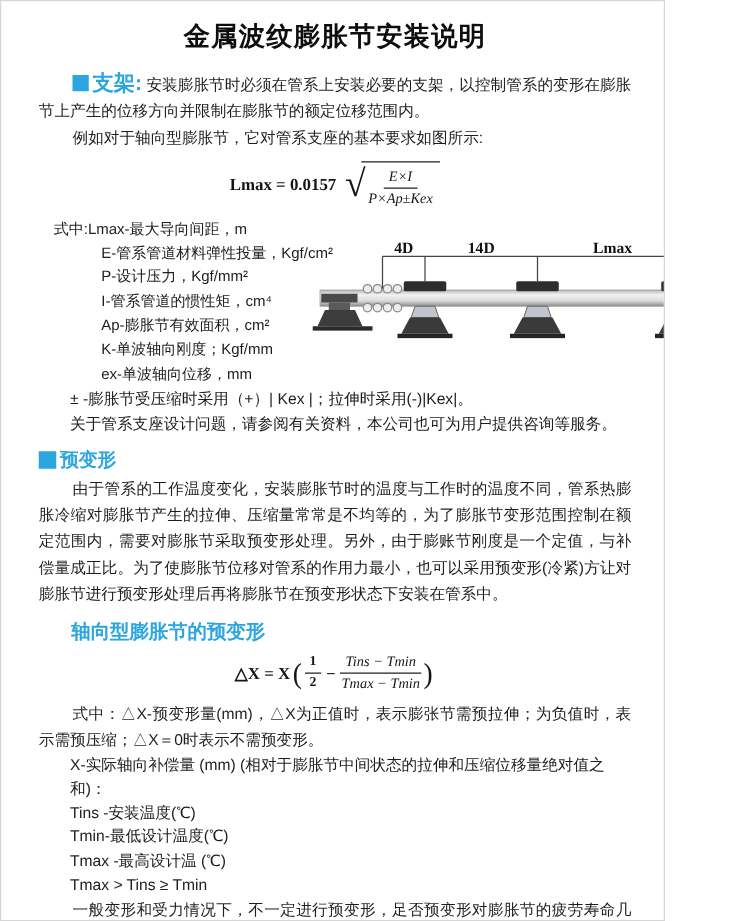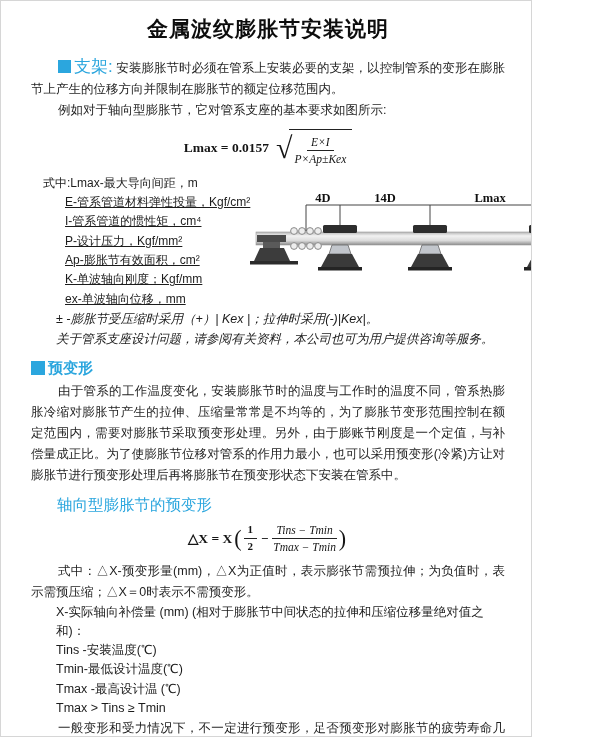--- a/index.html
+++ b/index.html
@@ -9,21 +9,21 @@
     background:#fff; border:1px solid #d6d6d6;
     padding:10px 26px 0 30px;
     font-family:"Liberation Sans",sans-serif; color:var(--ink);
     overflow:hidden;
   }
   .title{font-size:21px; font-weight:bold; text-align:center; margin:4px 0 13px; color:#0d0d0d; letter-spacing:1px;}
 
   .para{font-size:12.5px; line-height:21px; text-align:justify; margin:0; color:#1e1e1e;}
   .indent{text-indent:27px;}
   .bullet{display:inline-block; width:13px; height:13px; background:var(--blue); margin-right:3px; vertical-align:-1px;}
-  .head-lg{font-size:17px; color:var(--blue); font-weight:normal;}
+  .head-lg{font-size:17px; color:var(--blue); font-weight:bold;}
   .sec-row{margin:10px 0 3px; font-size:16px;}
   .sec-row .bullet{width:14px; height:14px; vertical-align:-2px;}
   .sec-label{color:var(--blue); font-size:15px; font-weight:bold;}
 
   
   .formula-row{display:flex; justify-content:center; align-items:center; font-family:"Liberation Serif",serif; color:#151515;}
   .f1{margin:8px 0 7px; }
   .f-bold{font-weight:bold; font-size:13.5px;}
   .sqrt{font-size:30px; line-height:22px; margin:0 -4px 0 7px; font-weight:400; transform:translateY(0px);}
   .radbox{display:inline-block; border-top:1.5px solid #222; padding:2px 6px 0 6px;}
@@ -31,27 +31,27 @@
   .frac .fnum{border-bottom:1px solid #222; padding:0 4px 1px;}
   .frac .fden{padding-top:1px;}
   .frac.upright{font-style:normal; font-weight:bold; font-size:11px;}
   .big-paren{font-size:22px; font-weight:400; margin:0 2px; transform:scaleY(1.05);}
   .f2{margin:7px 0 6px;}
   .f-op{font-size:13px; margin:0 4px; font-weight:bold;}
 
   
   .defs{position:relative; margin:2px 0 0 12px;}
   .def-line{font-size:12px; line-height:19.3px; white-space:nowrap; width:fit-content;}
-  .def-line.sub{margin-left:22px;text-decoration:underline;}
-  .note-line{font-size:12.5px; line-height:20px; margin-left:25px; width:fit-content; white-space:nowrap;font-style:italic;}
+  .def-line.sub{margin-left:38px;}
+  .note-line{font-size:12.5px; line-height:20px; margin-left:25px; width:fit-content; white-space:nowrap;}
 
   .diagram{position:absolute; left:249px; top:190px; width:354px; height:98px;}
   .dim-label{font-family:"Liberation Serif",serif; font-weight:bold; font-size:12.5px; fill:#111;}
 
-  .sub-head{color:var(--blue); font-size:15.5px; font-weight:normal; margin:9px 0 3px 26px;}
+  .sub-head{color:var(--blue); font-size:15.5px; font-weight:bold; margin:9px 0 3px 26px;}
   .sub-head.lateral{margin-left:6px;}
   .def2{font-size:12.5px; line-height:19.3px; margin-left:25px; width:fit-content;}
 </style>
 </head>
 <body>
 
 <div class="page">
 
   <div class="title">金属波纹膨胀节安装说明</div>
 
@@ -63,22 +63,22 @@
       <span class="sqrt">√</span>
       <span class="radbox"><span class="frac">
           <span class="fnum">E×I</span>
           <span class="fden">P×Ap±Kex</span>
         </span></span>
   </div>
 
   <div class="defs">
     <div class="def-line">式中:Lmax-最大导向间距，m</div>
     <div class="def-line sub">E-管系管道材料弹性投量，Kgf/cm²</div>
+    <div class="def-line sub">P-设计压力，Kgf/mm²</div>
     <div class="def-line sub">I-管系管道的惯性矩，cm⁴</div>
-    <div class="def-line sub">P-设计压力，Kgf/mm²</div>
     <div class="def-line sub">Ap-膨胀节有效面积，cm²</div>
     <div class="def-line sub">K-单波轴向刚度；Kgf/mm</div>
     <div class="def-line sub">ex-单波轴向位移，mm</div>
   </div>
   <div class="note-line">± -膨胀节受压缩时采用（+）| Kex |；拉伸时采用(-)|Kex|。</div>
   <div class="note-line">关于管系支座设计问题，请参阅有关资料，本公司也可为用户提供咨询等服务。</div>
 
   <div class="diagram">
     <svg width="354" height="98" viewBox="0 0 354 98">
       <defs>

